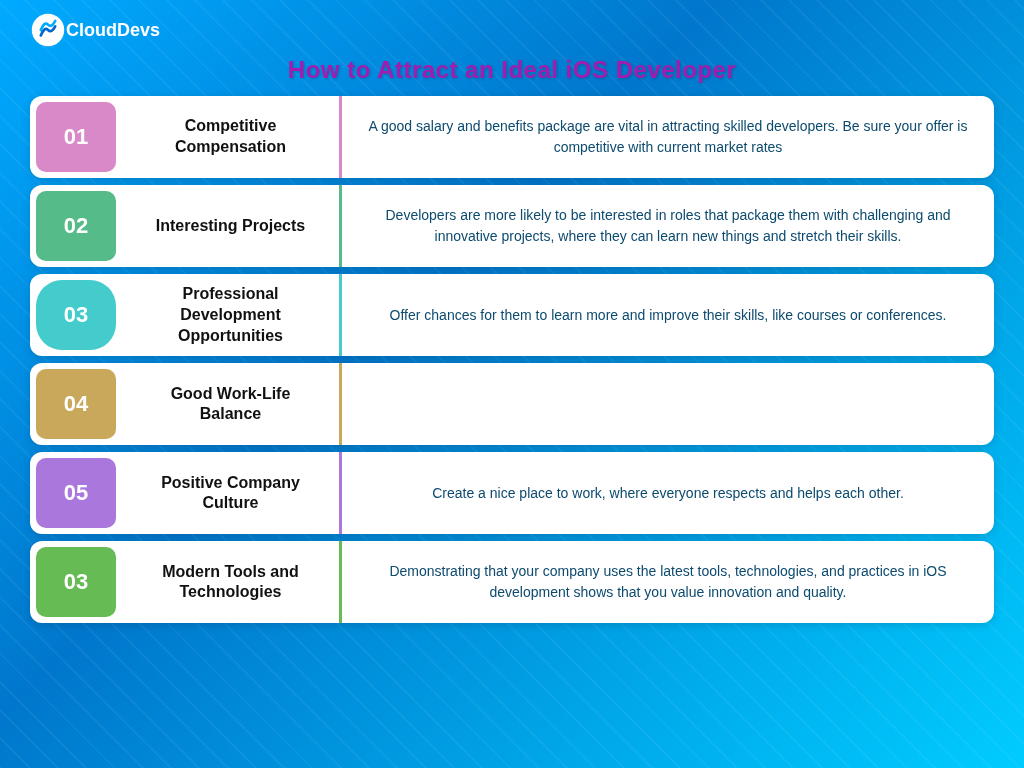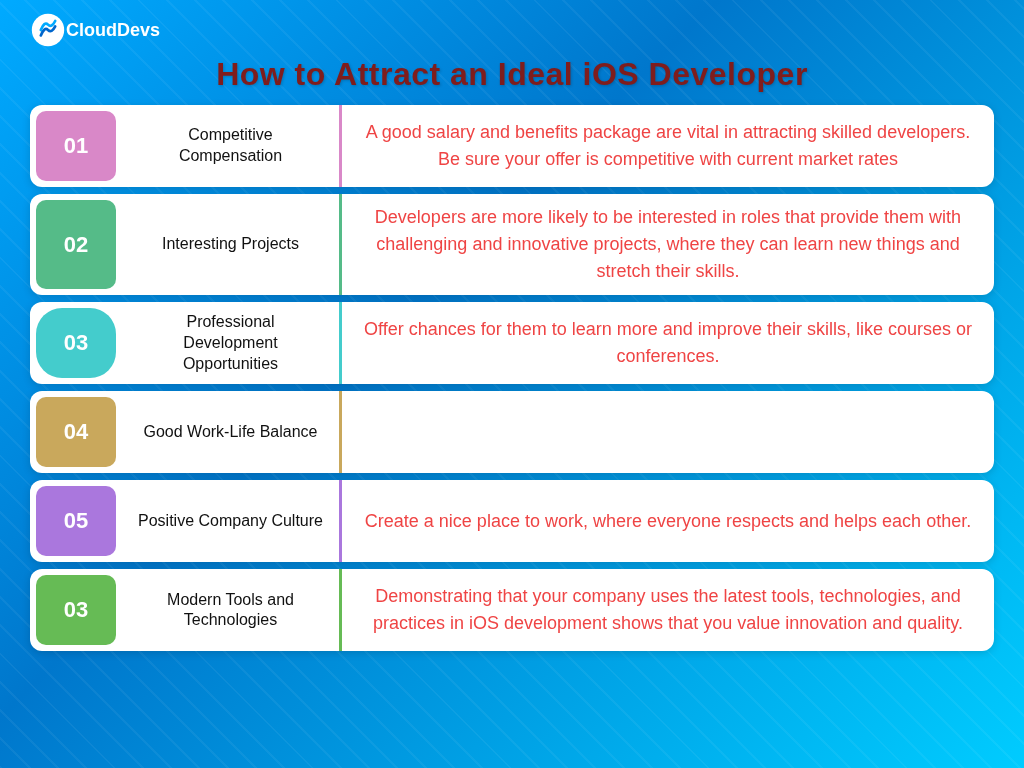--- a/index.html
+++ b/index.html
@@ -37,22 +37,22 @@
       height: 36px;
     }
     .logo-text {
       color: white;
       font-size: 18px;
       font-weight: bold;
     }
     .page-title {
       width: 100%;
       text-align: center;
-      color: #7f1d1d;
-      font-size: 32px;
+      color: #a21caf;
+      font-size: 24px;
       font-weight: 900;
       margin-bottom: 12px;
       text-shadow: 1px 1px 3px rgba(0,0,0,0.2);
       letter-spacing: 0.5px;
     }
     .items-grid {
       display: flex;
       flex-direction: column;
       gap: 7px;
     }
@@ -83,35 +83,35 @@
       min-width: 220px;
       display: flex;
       align-items: center;
       justify-content: center;
       padding: 10px 16px;
       border-right: 3px solid;
       text-align: center;
     }
     .item-title {
       font-size: 16px;
-      font-weight: 400;
+      font-weight: 700;
       color: #111;
       line-height: 1.3;
     }
     .item-desc-col {
       flex: 1;
       display: flex;
       align-items: center;
       justify-content: center;
       padding: 10px 20px;
       text-align: center;
     }
     .item-desc {
-      font-size: 18px;
-      color: #ef4444;
+      font-size: 14px;
+      color: #0c4a6e;
       line-height: 1.5;
     }
     
     .row-1 .item-number { background: #d988c8; }
     .row-1 .item-title-col { border-color: #d988c8; }
     .row-2 .item-number { background: #55bb88; }
     .row-2 .item-title-col { border-color: #55bb88; }
     .row-3 .item-number { background: #44cccc; border-radius: 26px; }
     .row-3 .item-title-col { border-color: #44cccc; }
     .row-4 .item-number { background: #c9a85c; }
@@ -148,21 +148,21 @@
     <div class="item-desc-col">
       <span class="item-desc">A good salary and benefits package are vital in attracting skilled developers. Be sure your offer is competitive with current market rates</span>
     </div>
   </div>
       <div class="item-row row-2">
     <div class="item-number">02</div>
     <div class="item-title-col">
       <span class="item-title">Interesting Projects</span>
     </div>
     <div class="item-desc-col">
-      <span class="item-desc">Developers are more likely to be interested in roles that provide them with challenging and innovative projects, where they can learn new things and stretch their skills.</span>
+      <span class="item-desc">Developers are more likely to be interested in roles that package them with challenging and innovative projects, where they can learn new things and stretch their skills.</span>
     </div>
   </div>
       <div class="item-row row-3">
     <div class="item-number">03</div>
     <div class="item-title-col">
       <span class="item-title">Professional Development Opportunities</span>
     </div>
     <div class="item-desc-col">
       <span class="item-desc">Offer chances for them to learn more and improve their skills, like courses or conferences.</span>
     </div>

